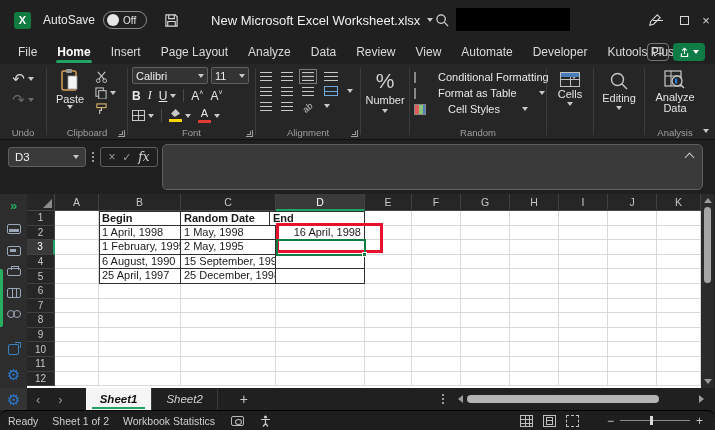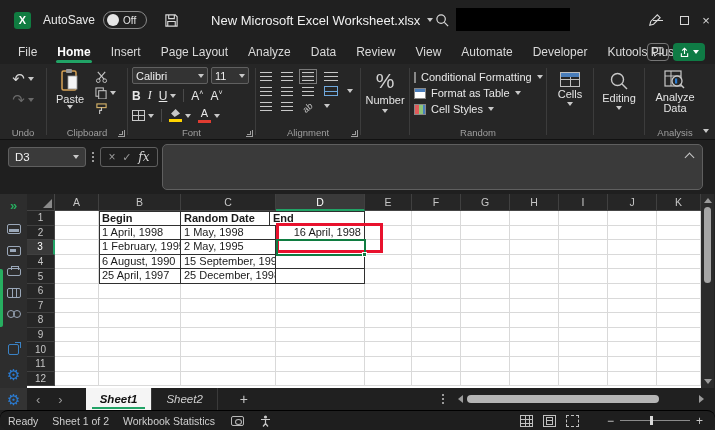--- a/index.html
+++ b/index.html
@@ -69,21 +69,21 @@
   .al-sel{outline:1px solid #7a7a7a;outline-offset:2px;background-color:rgba(255,255,255,0.06);}
   .merge-ico{width:14px;height:10px;border:1px solid #6fa8dc;background:linear-gradient(#6fa8dc,#6fa8dc) center/100% 1px no-repeat;}
   .orient-ico{font-size:9px;color:#c8c8c8;transform:rotate(-40deg);}
   .al-grid{display:grid;grid-template-columns:auto auto auto auto auto;gap:5px 6px;align-items:center;margin-top:5px;}
 
   .num-group{display:flex;flex-direction:column;align-items:center;width:48px;}
   .pct{font-size:21px;color:#d0d0d0;margin-top:2px;}
   .small-label{font-size:11px;color:#e4e4e4;margin-top:1px;white-space:nowrap;}
 
   .styles-col{display:flex;flex-direction:column;gap:4px;margin-top:4px;}
-  .style-item{display:flex;align-items:center;gap:5px;font-size:11px;color:#e8e8e8;white-space:nowrap;}
+  .style-item{display:flex;align-items:center;gap:22px;font-size:11px;color:#e8e8e8;white-space:nowrap;}
   .st-ico{width:12px;height:11px;border:1px solid #888;position:relative;background:#fff;}
   .st-ico.cf{background:linear-gradient(to bottom,#e05b5b 0,#e05b5b 3px,#fff 3px,#fff 7px,#4a7ebb 7px);}
   .st-ico.ft{background:linear-gradient(to bottom,#4a7ebb 0,#4a7ebb 3px,#fff 3px);}
   .st-ico.cs{background:linear-gradient(to right,#e05b5b 0,#e05b5b 4px,#8cc37a 4px,#8cc37a 8px,#4a7ebb 8px);}
 
   .bigbtn{display:flex;flex-direction:column;align-items:center;width:52px;margin-top:1px;}
   .cells-ico{width:20px;height:15px;border:1px solid #bfbfbf;background:linear-gradient(#4a7ebb,#4a7ebb) top/100% 4px no-repeat,linear-gradient(#bfbfbf,#bfbfbf) center/1px 100% no-repeat,linear-gradient(#bfbfbf,#bfbfbf) center/100% 1px no-repeat;}
   #ribbon-collapse{position:absolute;right:6px;bottom:6px;}
 
   

